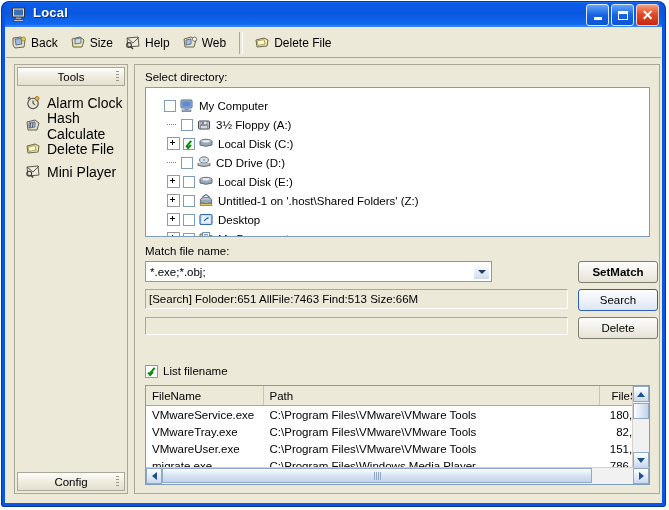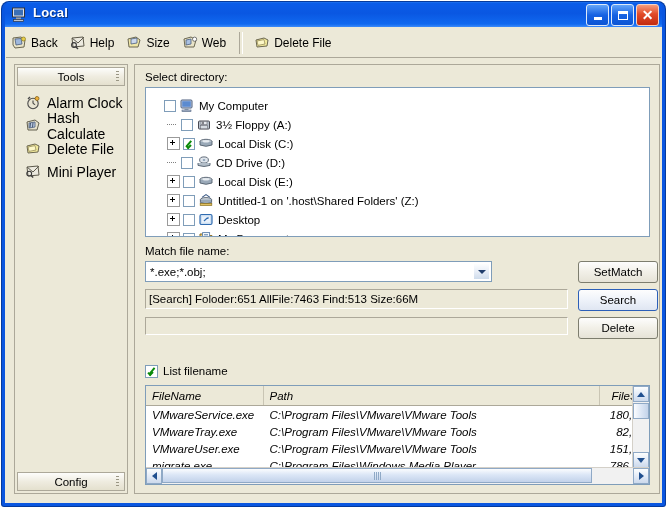--- a/index.html
+++ b/index.html
@@ -116,21 +116,21 @@
   .cbrow{position:absolute;left:10px;top:300px;display:flex;gap:5px;}
   .cb{width:13px;height:13px;border:1px solid #7f9db9;background:#fff;position:relative;box-sizing:border-box;}
   .cb.checked:after{content:"";position:absolute;left:2px;top:5px;width:3px;height:2px;
     border-left:2px solid #0a8a0a;border-bottom:2px solid #0a8a0a;transform:rotate(-45deg);}
   .cb.checked:before{content:"";position:absolute;left:5px;top:1px;width:2px;height:8px;
     background:#0a8a0a;transform:rotate(40deg);}
   .cbrow .lbl{font-size:11.5px;color:#000;}
 
   
   .listbox{position:absolute;left:10px;top:320px;width:505px;height:100px;background:#fff;
-    border:1px solid #7f9db9;box-sizing:border-box;overflow:hidden;font-style:italic;}
+    border:1px solid #7f9db9;box-sizing:border-box;overflow:hidden;}
   .lv-head{display:flex;height:19px;background:#ece9d8;border-bottom:1px solid #aca899;}
   .lv-th{font-size:11.5px;color:#000;display:flex;align-items:center;padding-left:6px;
     border-right:1px solid #c9c5b4;box-sizing:border-box;height:100%;}
   .lv-th.right{justify-content:flex-end;padding-right:3px;}
   .lv-body{position:relative;}
   .lv-row{display:flex;height:17px;font-size:11.5px;color:#000;}
   .lv-td{padding-left:6px;box-sizing:border-box;display:flex;align-items:center;white-space:nowrap;overflow:hidden;}
   .lv-td.right{justify-content:flex-end;padding-right:4px;}
 
   
@@ -195,36 +195,36 @@
               <path d="M2 3 L10 2 L14 5 L13 12 L4 13 L2 10 Z" fill="#e9e4c8" stroke="#6b6750" stroke-width="1"></path>
               <path d="M4 4 L10 3.5 L11 9 L5 10 Z" fill="#9fb8dd" stroke="#4a5d7d" stroke-width=".8"></path>
               <circle cx="12.5" cy="4" r="2" fill="#e8cf4a" stroke="#8a7a20" stroke-width=".7"></circle>
             </svg>
           </span>
           <span class="lbl">Back</span>
         </div>
         <div class="tb-item">
           <span class="ico">
             <svg width="16" height="15" viewBox="0 0 16 15">
+              <path d="M2 4 L10 2 L14 5 L12 12 L3 12 Z" fill="#f0e7a8" stroke="#6b6750" stroke-width="1"></path>
+              <path d="M5 4 L11 3 L11 8 L5 9 Z" fill="#ccd9ee" stroke="#4a5d7d" stroke-width=".8"></path>
+            </svg>
+          </span>
+          <span class="lbl">Size</span>
+        </div>
+        <div class="tb-item">
+          <span class="ico">
+            <svg width="16" height="15" viewBox="0 0 16 15">
               <path d="M2 3 L13 2 L14 11 L3 12 Z" fill="#eceadf" stroke="#5d5a4c" stroke-width="1"></path>
               <path d="M2 3 L8 8 L14 2" fill="none" stroke="#5d5a4c" stroke-width="1"></path>
               <circle cx="4" cy="10" r="2.4" fill="none" stroke="#3a3a3a" stroke-width="1.1"></circle>
               <line x1="5.8" y1="11.8" x2="8" y2="14" stroke="#3a3a3a" stroke-width="1.4"></line>
             </svg>
           </span>
           <span class="lbl">Help</span>
-        </div>
-        <div class="tb-item">
-          <span class="ico">
-            <svg width="16" height="15" viewBox="0 0 16 15">
-              <path d="M2 4 L10 2 L14 5 L12 12 L3 12 Z" fill="#f0e7a8" stroke="#6b6750" stroke-width="1"></path>
-              <path d="M5 4 L11 3 L11 8 L5 9 Z" fill="#ccd9ee" stroke="#4a5d7d" stroke-width=".8"></path>
-            </svg>
-          </span>
-          <span class="lbl">Size</span>
         </div>
         <div class="tb-item">
           <span class="ico">
             <svg width="16" height="15" viewBox="0 0 16 15">
               <path d="M2 4 L9 2 L14 5 L12 12 L3 12 Z" fill="#e9e4c8" stroke="#6b6750" stroke-width="1"></path>
               <path d="M4 5 L9 4 L9 9 L4 10 Z" fill="#a9c0e2" stroke="#4a5d7d" stroke-width=".8"></path>
               <circle cx="12.6" cy="4.2" r="2.1" fill="#fff" stroke="#555" stroke-width=".8"></circle>
             </svg>
           </span>
           <span class="lbl">Web</span>
@@ -401,21 +401,21 @@
             <span class="caret"></span>
           </span>
         </div>
 
         <div class="statusfield">
           <span class="txt">[Search] Foloder:651 AllFile:7463 Find:513 Size:66M</span>
         </div>
 
         <div class="progress"></div>
 
-        <div class="btn" style="left:443px;top:196px;">
+        <div class="btn" style="left:443px;top:196px;font-weight:bold;">
           <span>SetMatch</span>
         </div>
         <div class="btn default" style="left:443px;top:224px;">
           <span>Search</span>
         </div>
         <div class="btn" style="left:443px;top:252px;">
           <span>Delete</span>
         </div>
 
         <div class="cbrow">

